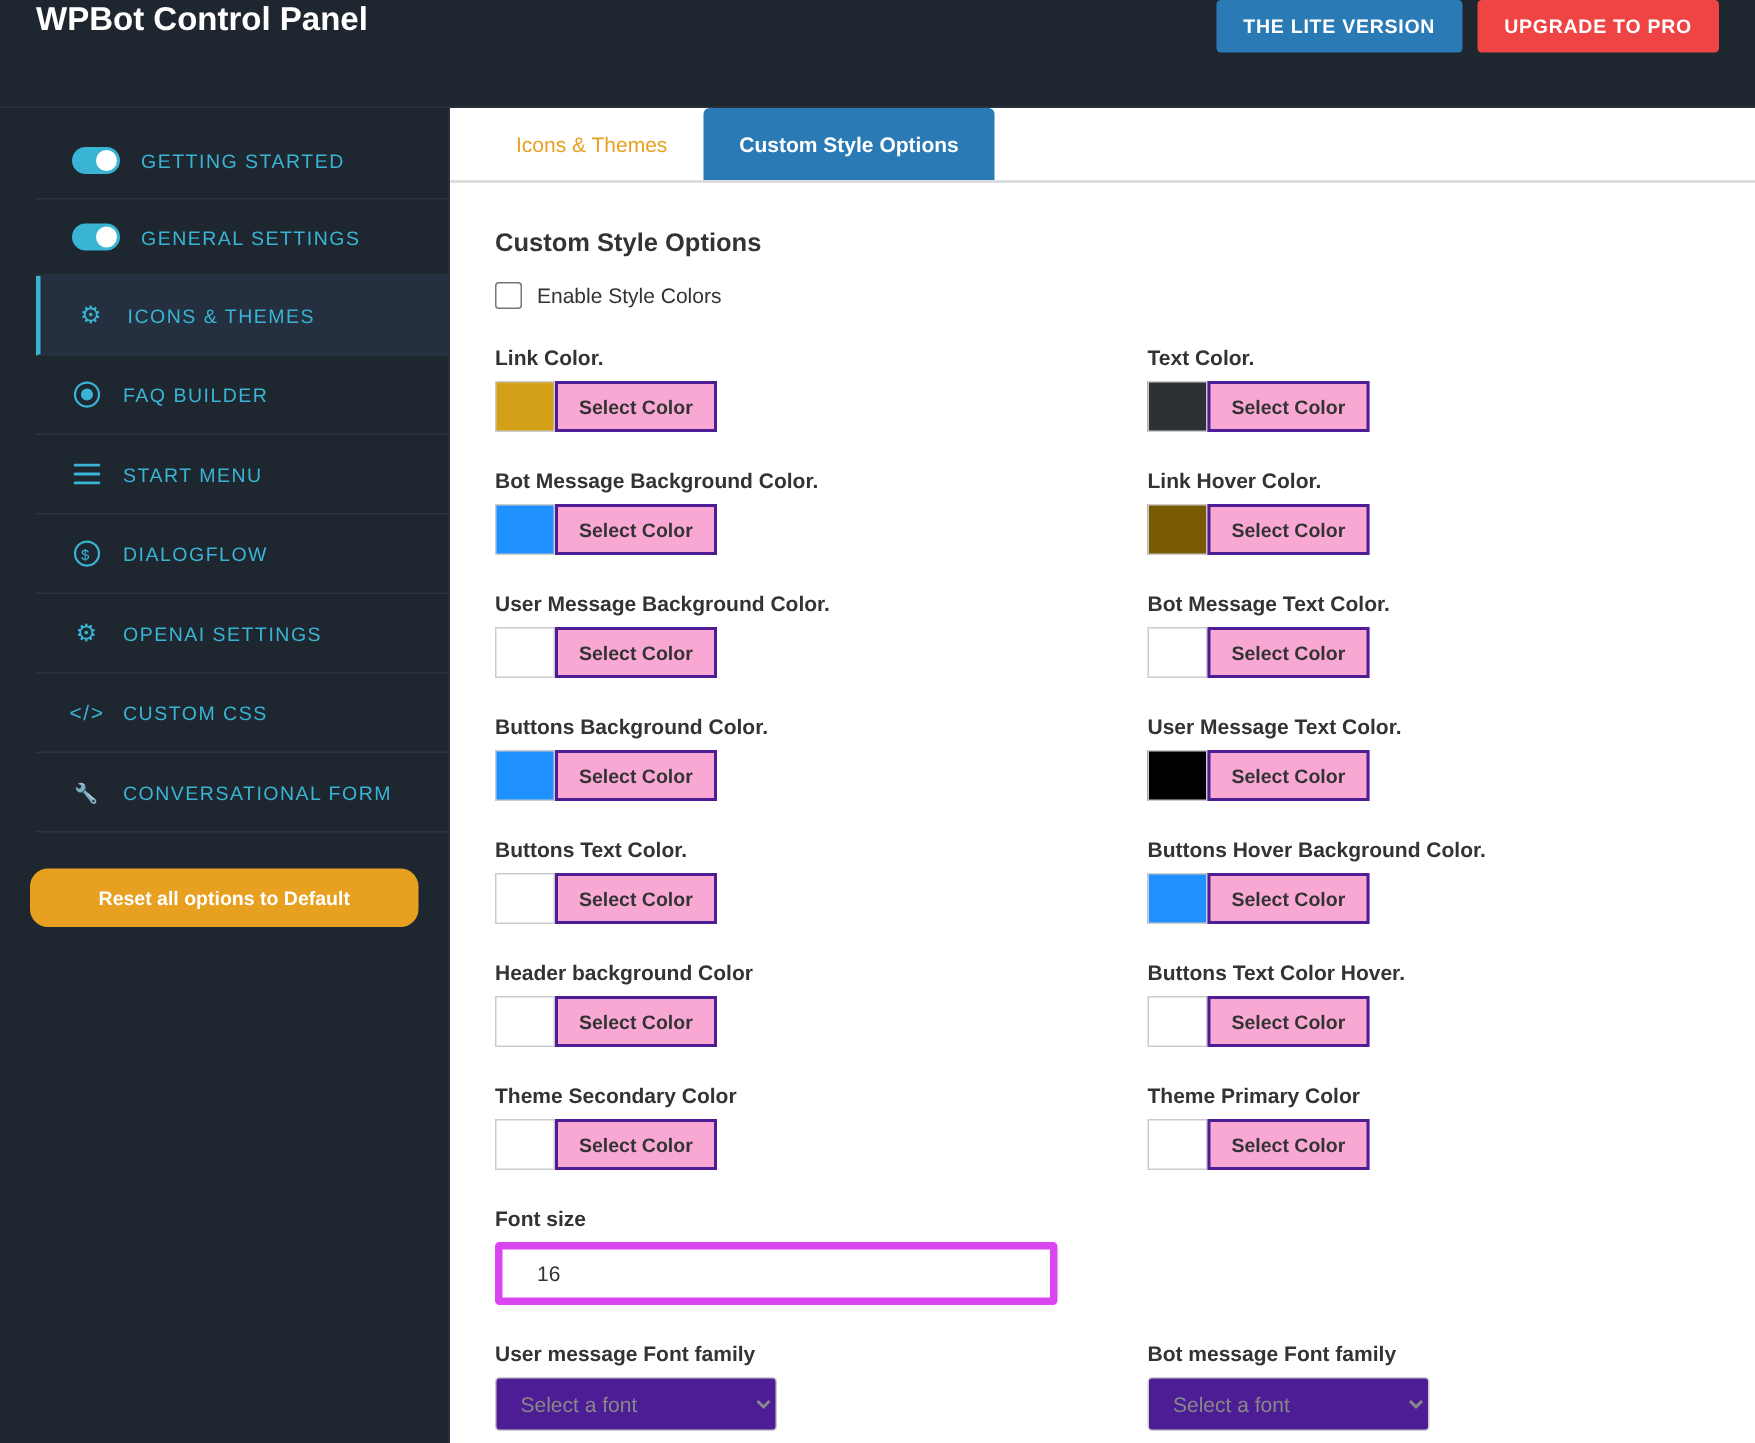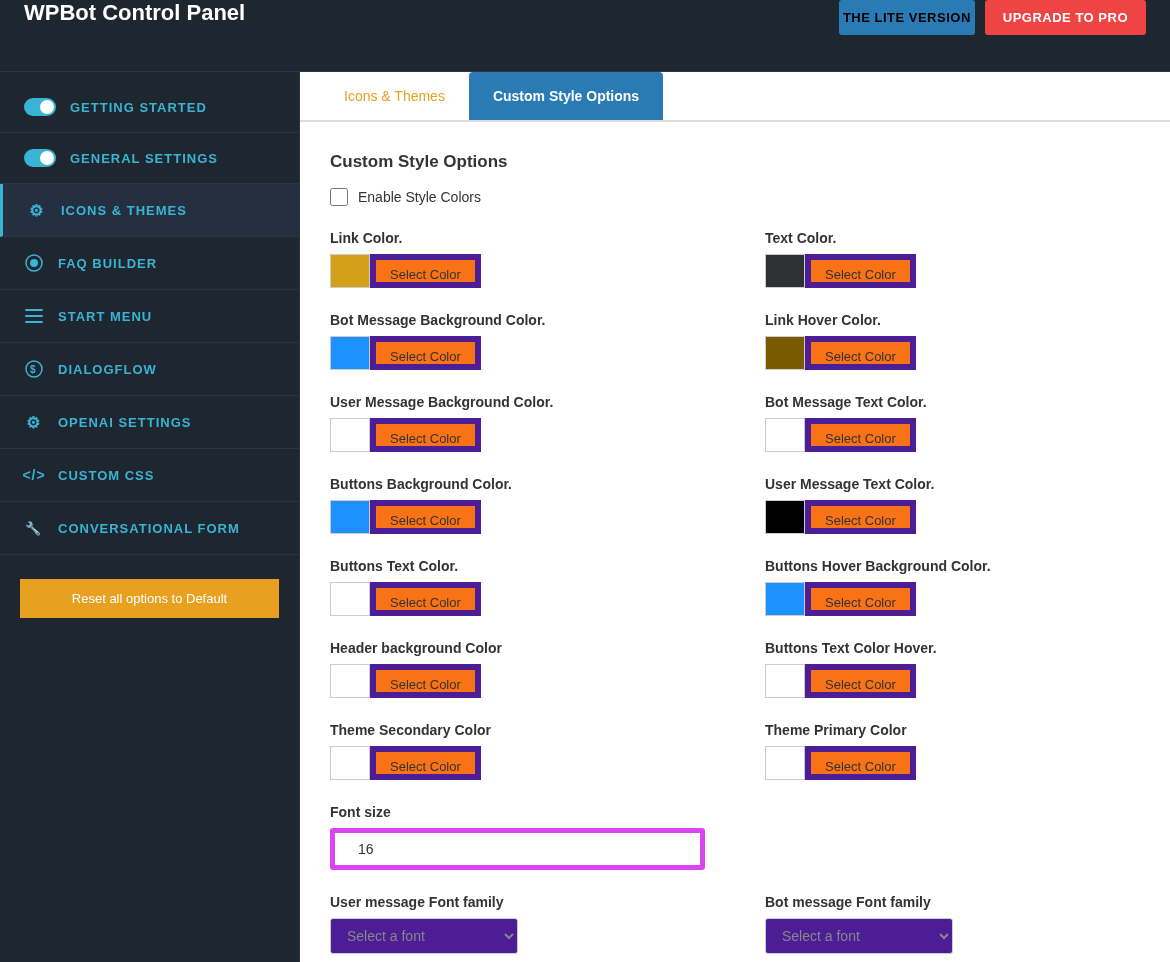--- a/index.html
+++ b/index.html
@@ -20,23 +20,23 @@
       font-size: 22px;
       font-weight: bold;
     }
     .header-buttons {
       display: flex;
       gap: 10px;
       align-items: center;
     }
     .btn-lite {
       background: #2a7bb5;
-      color: #000000;
+      color: #ffffff;
       border: none;
-      padding: 10px 4px;
+      padding: 10px 18px;
       font-size: 13px;
       font-weight: bold;
       letter-spacing: 0.5px;
       cursor: pointer;
       border-radius: 3px;
     }
     .btn-upgrade {
       background: #ef4444;
       color: #fff;
       border: none;
@@ -62,25 +62,26 @@
       border-right: 1px solid #2a3540;
       flex-shrink: 0;
     }
     .sidebar-item {
       display: flex;
       align-items: center;
       gap: 14px;
       padding: 16px 24px;
       color: #3ab4d4;
       font-size: 13px;
-      font-weight: bold;
+      font-weight: normal;
       letter-spacing: 1px;
       cursor: pointer;
       border-bottom: 1px solid #2a3540;
       text-transform: uppercase;
+      margin-left: 24px;
     }
     .sidebar-item.active {
       background: #243040;
       border-left: 3px solid #3ab4d4;
     }
     .sidebar-icon {
       width: 20px;
       height: 20px;
       display: inline-flex;
       align-items: center;
@@ -108,23 +109,23 @@
       border-radius: 50%;
     }
 
     .sidebar-reset-btn {
       margin: 24px 20px;
       background: #e8a020;
       color: #fff;
       border: none;
       padding: 12px 20px;
       font-size: 13px;
-      font-weight: normal;
-      cursor: pointer;
-      border-radius: 0;
+      font-weight: bold;
+      cursor: pointer;
+      border-radius: 12px;
       width: calc(100% - 40px);
       text-align: center;
     }
 
     
     .content {
       flex: 1;
       background: #fff;
       padding: 0;
     }
@@ -200,25 +201,26 @@
     .color-swatch {
       width: 40px;
       height: 34px;
       border: 1px solid #ccc;
       display: inline-block;
       flex-shrink: 0;
     }
     .select-color-btn {
       padding: 7px 14px;
       font-size: 13px;
-      border: 6px solid #4c1d95;
-      background: #f97316;
+      border: 2px solid #4c1d95;
+      background: #f9a8d4;
       cursor: pointer;
       color: #333;
       height: 34px;
+      font-weight: bold;
     }
 
     
     .font-size-input {
       width: 100%;
       padding: 8px 23px;
       font-size: 14px;
       border: 5px solid #d946ef;
       border-radius: 3px;
       color: #333;

